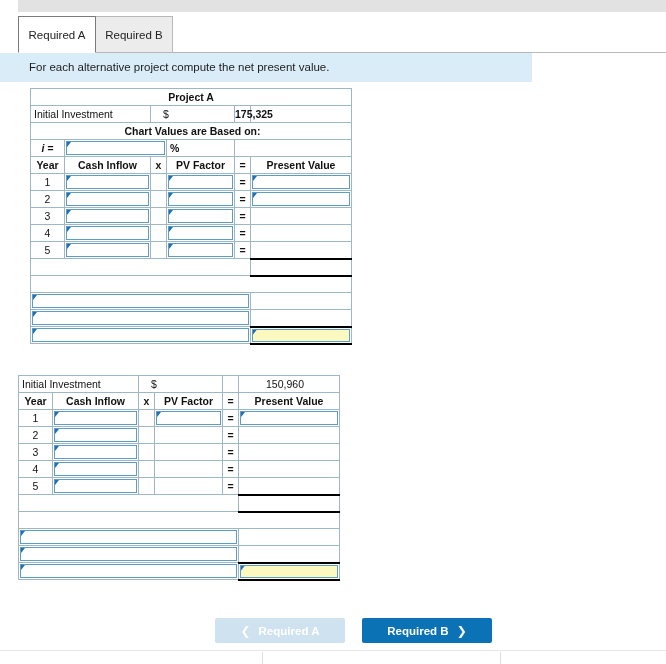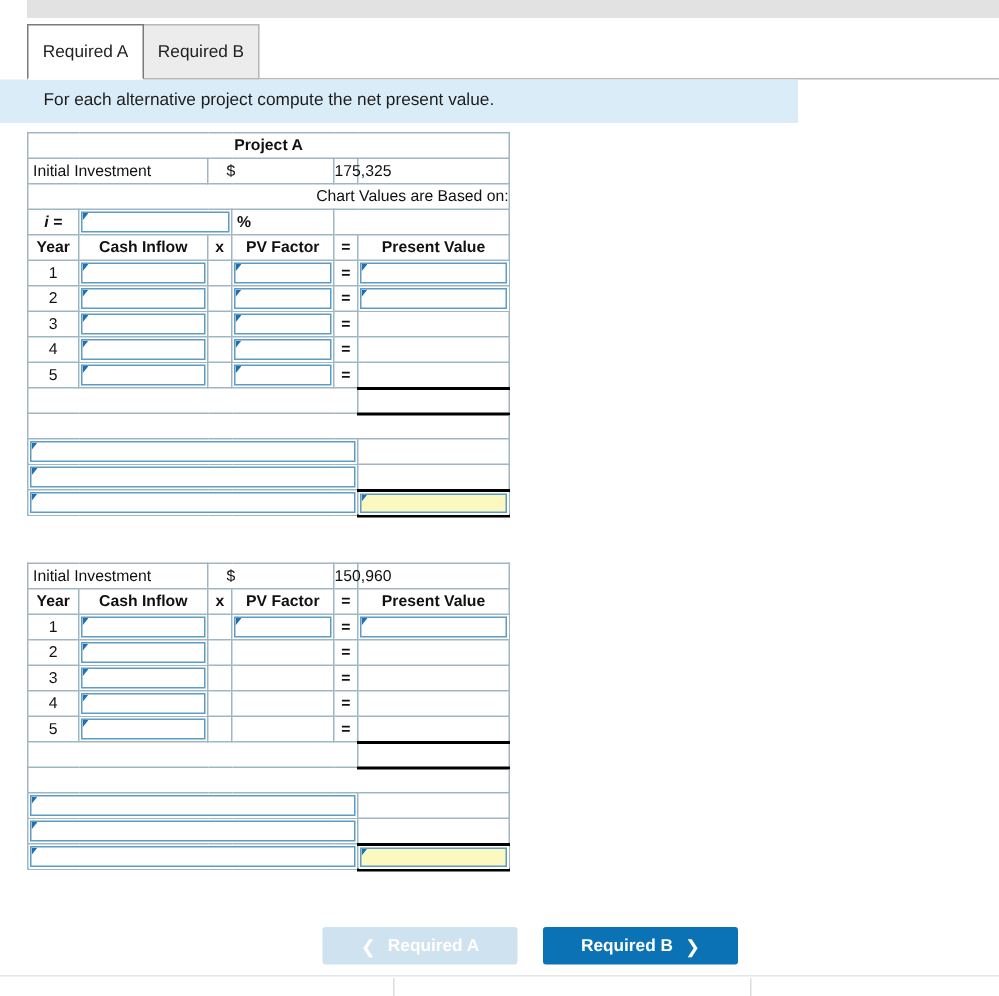--- a/index.html
+++ b/index.html
@@ -20,21 +20,21 @@
 
   
   .banner{position:absolute;left:0;top:53px;width:532px;height:29px;background:#d9ecf7;}
   .banner span{position:absolute;left:29px;top:8px;font-size:11.5px;color:#1d1d1d;}
 
   
   .tbl{position:absolute;left:18px;width:321px;border-collapse:collapse;table-layout:fixed;}
   .tbl td{border:1px solid #9fb6c4;padding:0;height:17px;box-sizing:border-box;
           font-size:10.5px;color:#111;background:#fff;vertical-align:middle;}
   .hdr{background:#5eaee2;font-weight:bold;text-align:center;color:#0d0d0d;font-size:11px;}
-  .hdrleft{background:#5eaee2;font-weight:normal;text-align:right;color:#0d0d0d;font-size:11px;padding-left:3px !important;}
+  .hdrleft{background:#5eaee2;font-weight:bold;text-align:center;color:#0d0d0d;font-size:11px;padding-left:3px !important;}
   .blueband{background:#5eaee2;height:13px;}
   .lbl{padding-left:3px !important;}
   .yr{text-align:center;font-size:10.5px;}
   .eq{text-align:center;font-weight:bold;font-size:10.5px;}
   .num{text-align:right;padding-right:4px !important;}
   .dol{text-align:center;}
   .topline{border-top:2px solid #000 !important;}
   .botline{border-bottom:2px solid #000 !important;}
 
   
@@ -57,37 +57,37 @@
   <div class="tab inactive">
     <span>Required B</span>
   </div>
   <div class="tabrest"></div>
 </div>
 
 <div class="banner">
   <span>For each alternative project compute the net present value.</span>
 </div>
 
-<table class="tbl" style="top:88px;">
+<table class="tbl" style="top:88px;margin-left:12px;">
   <colgroup>
     <col style="width:34px">
       <col style="width:86px">
       <col style="width:16px">
     <col style="width:68px">
       <col style="width:16px">
       <col style="width:101px">
   </colgroup>
   <tbody>
       <tr>
     <td class="hdr" colspan="6">Project A</td>
   </tr>
   <tr>
     <td class="lbl" colspan="2">Initial Investment</td>
     <td class="dol" colspan="2" style="text-align:left;padding-left:12px !important;">$</td>
-    <td class="num" style="padding-right:2px !important;">175,325</td>
+    <td class="num" style="padding-right:2px !important;font-weight:bold;">175,325</td>
     <td></td>
   </tr>
   <tr>
     <td class="hdrleft" colspan="6">Chart Values are Based on:</td>
   </tr>
   <tr>
     <td class="hdr" style="font-style:italic;">i =</td>
     <td class="inp" colspan="2">
       <span class="box"></span>
     </td>
@@ -208,21 +208,21 @@
       <col style="width:86px">
       <col style="width:16px">
     <col style="width:68px">
       <col style="width:16px">
       <col style="width:101px">
   </colgroup>
   <tbody>
   <tr>
     <td class="lbl" colspan="2">Initial Investment</td>
     <td class="dol" colspan="2" style="text-align:left;padding-left:12px !important;">$</td>
-    <td class="num" style="padding-right:2px !important;">150,960</td>
+    <td class="num" style="padding-right:2px !important;padding-left:43px;">150,960</td>
     <td></td>
   </tr>
   <tr>
     <td class="hdr">Year</td>
     <td class="hdr">Cash Inflow</td>
     <td class="hdr">x</td>
     <td class="hdr">PV Factor</td>
     <td class="hdr">=</td>
     <td class="hdr">Present Value</td>
   </tr>

